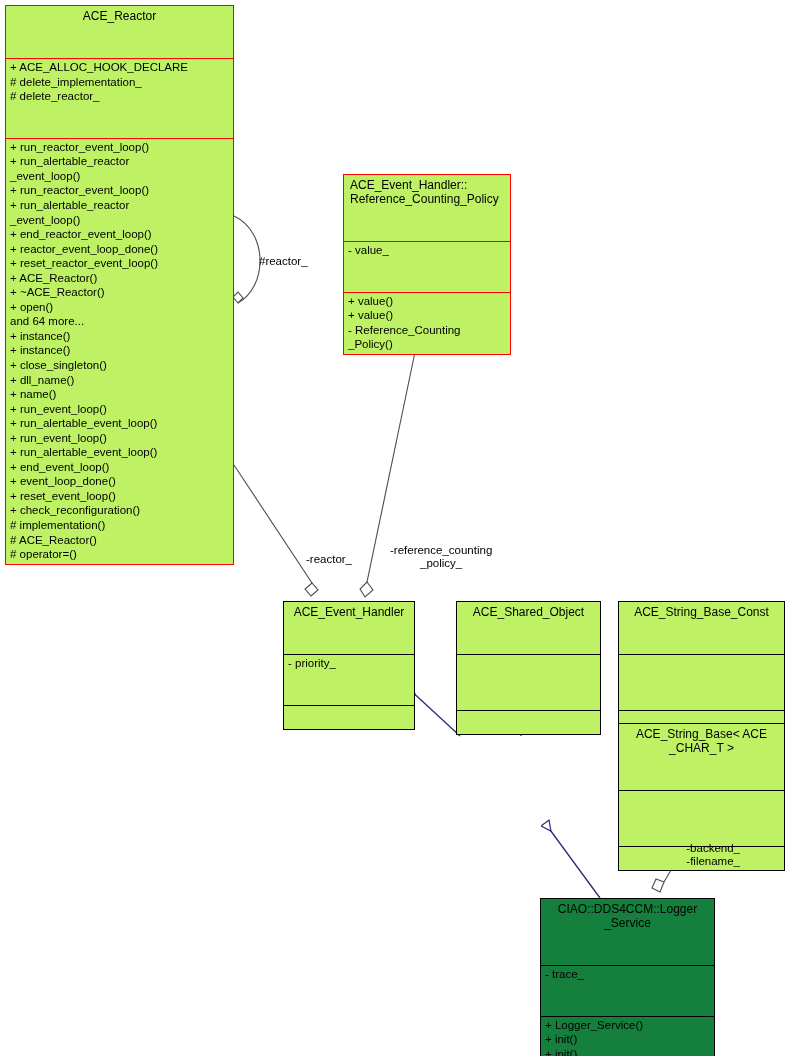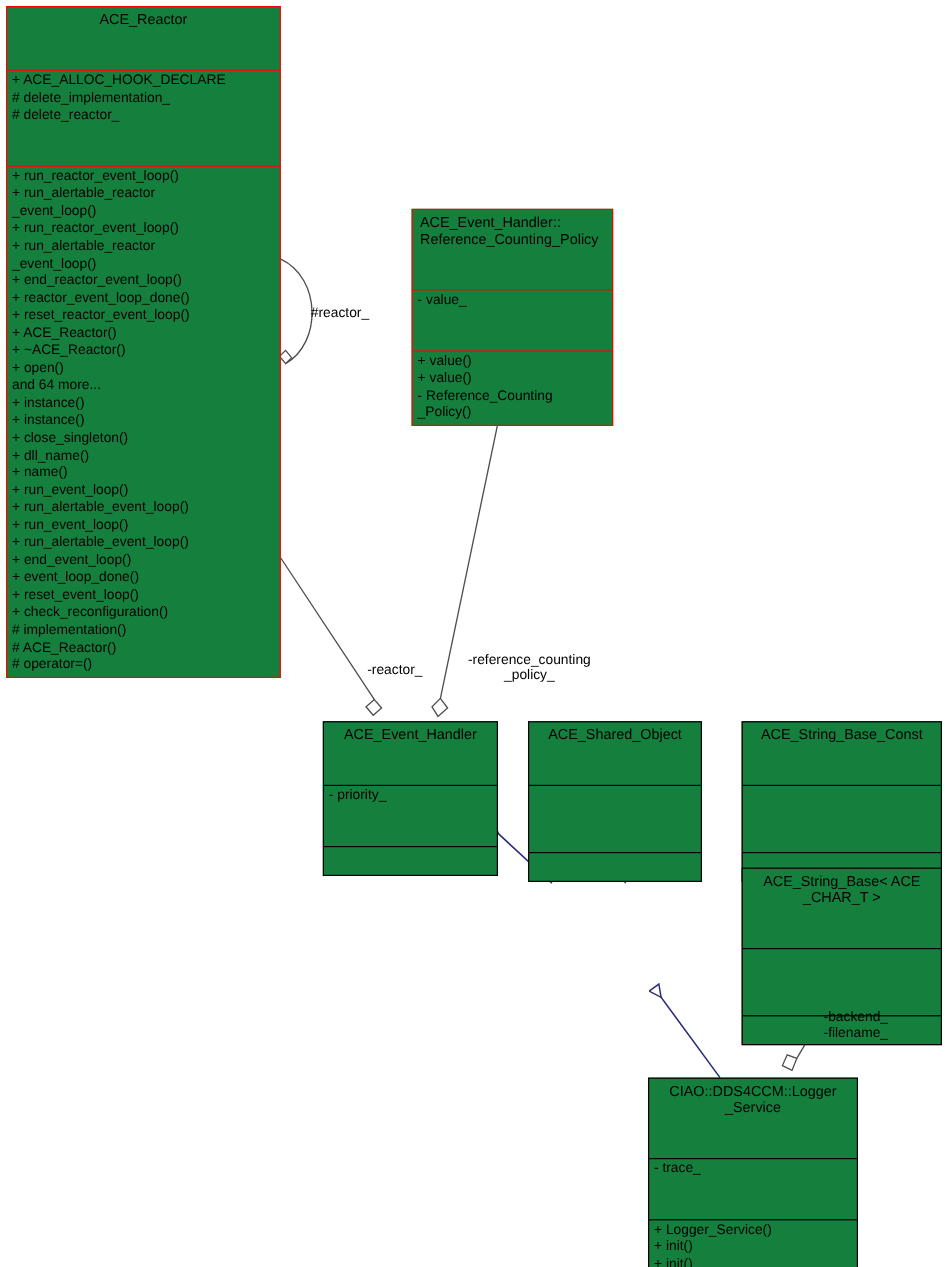--- a/index.html
+++ b/index.html
@@ -19,21 +19,21 @@
     position: absolute;
     left: 0;
     top: 0;
     width: 793px;
     height: 1056px;
     pointer-events: none;
   }
   .node {
     position: absolute;
     box-sizing: border-box;
-    background: #15803d;
+    background: #bef264;
     border: 1px solid #000000;
     z-index: 5;
   }
   .node.red {
     border-color: #ff0000;
   }
   .node.filled {
     background: #15803d;
   }
   .sect {
@@ -166,27 +166,27 @@
   <div class="node red" style="left:343px; top:174px; width:168px;">
     <div class="sect title" style="text-align:left; padding-left:6px; white-space:pre;">ACE_Event_Handler::
 Reference_Counting_Policy</div>
     <div class="sect members">- value_</div>
     <div class="sect members">+ value()
 + value()
 - Reference_Counting
 _Policy()</div>
   </div>
 
-  <div class="node" style="left:269px; top:601px; width:146px;">
+  <div class="node" style="left:283px; top:601px; width:132px;">
     <div class="sect title">ACE_Event_Handler</div>
     <div class="sect members">- priority_</div>
     <div class="sect members empty-sect"></div>
   </div>
 
-  <div class="node" style="left:440px; top:601px; width:145px;">
+  <div class="node" style="left:456px; top:601px; width:145px;">
     <div class="sect title">ACE_Shared_Object</div>
     <div class="sect members empty-sect"></div>
     <div class="sect members empty-sect"></div>
   </div>
 
   <div class="node" style="left:618px; top:601px; width:167px;">
     <div class="sect title">ACE_String_Base_Const</div>
     <div class="sect members empty-sect"></div>
     <div class="sect members empty-sect"></div>
   </div>

